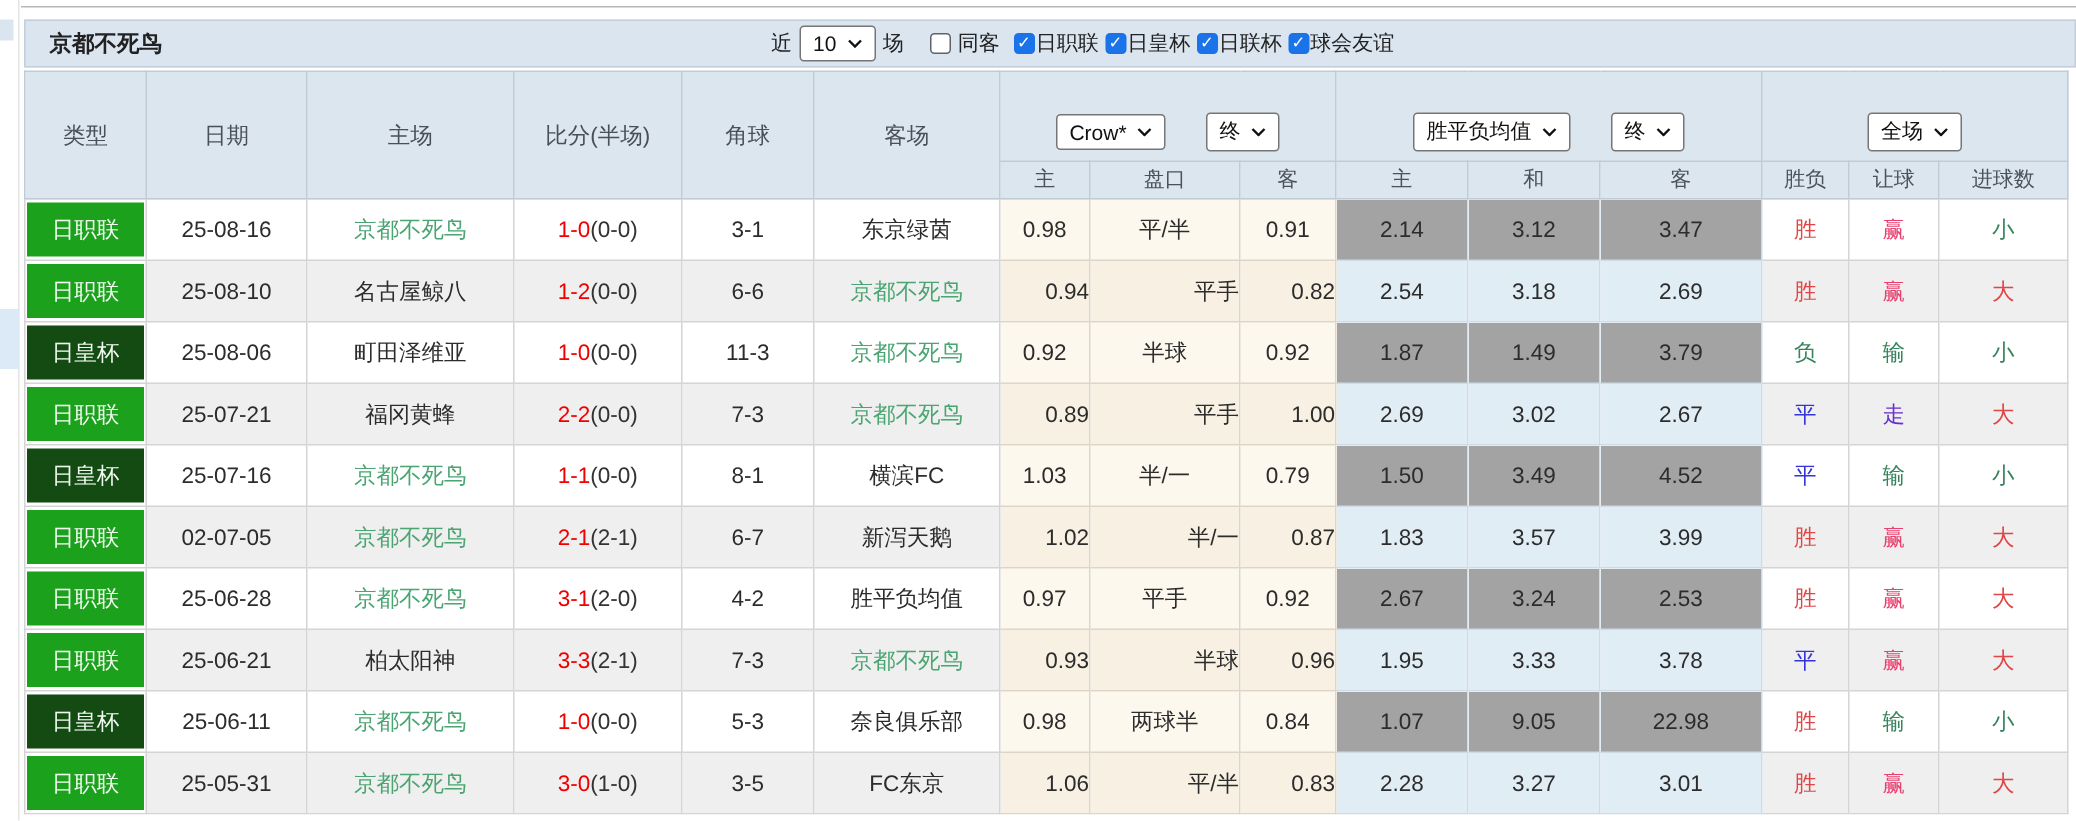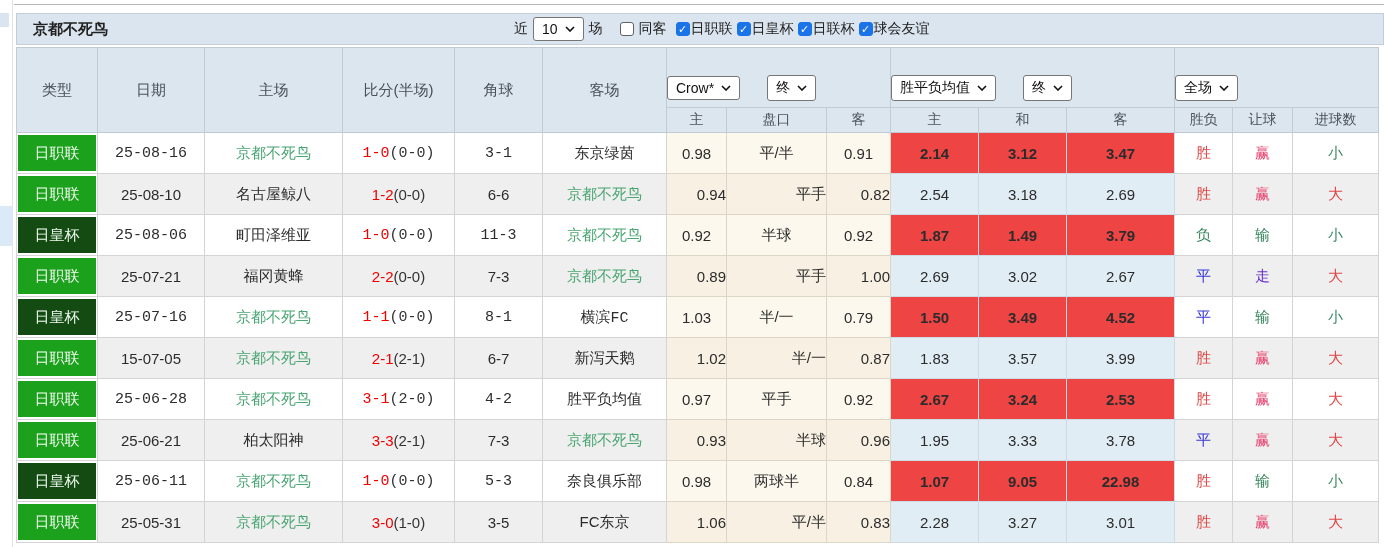--- a/index.html
+++ b/index.html
@@ -32,30 +32,30 @@
     font-size:11px; font-weight:bold; line-height:1; }
   .league-filter { display:inline-flex; align-items:center; gap:1px; margin-left:4px; }
   .gap-l { margin-left:12px; }
 
   
   table { border-collapse:collapse; table-layout:fixed; width:1362px; margin-top:2px; }
   thead td, thead th { background:#dce6ef; color:#49505a; font-weight:normal;
     border:1px solid #c0cbd7; text-align:center; font-size:15px; }
   .hdr-main { height:60px; }
   .hdr-controls { height:35px; }
-  .hdr-controls .ctl-wrap { display:flex; align-items:center; justify-content:flex-start; gap:27px;margin-top:20px; }
+  .hdr-controls .ctl-wrap { display:flex; align-items:center; justify-content:center; gap:27px;margin-top:20px; }
   .hdr-sub td { height:25px; font-size:14px; color:#4b525c; }
 
   tbody td { height:41px; text-align:center; font-size:15px; color:#2c2c2c;
     border:1px solid #d4d4d4; overflow:hidden; white-space:nowrap; }
-  tr.odd  td.base { background:#fff;font-family:Liberation Mono, monospace; }
+  tr.odd  td.base { background:#fff; }
   tr.even td.base { background:#efefef; }
   tr.odd  td.ah { background:#fdf8ee; border-color:#ddd6c6; }
   tr.even td.ah { background:#f8f1e3; border-color:#ddd6c6;text-align:right; }
-  tr.odd  td.eu { background:#ef4444; border-color:#ccdbe5;font-weight:bold; }
+  tr.odd  td.eu { background:#a3a3a3; border-color:#ccdbe5; }
   tr.even td.eu { background:#e1edf5; border-color:#ccdbe5; }
 
   td.c-type { padding:2px 1px; }
   .badge { width:100%; height:100%; display:flex; align-items:center; justify-content:center;
     color:#f2fbf2; font-size:15px; }
   .badge.league { background:var(--league_green); }
   .badge.cup    { background:var(--cup_green); }
 
   .focus { color:var(--focus_team); }
   .ft { color:var(--score_red); }
@@ -289,21 +289,21 @@
     <td class="eu">3.49</td>
     <td class="eu">4.52</td>
     <td class="base c-blue">平</td>
     <td class="base c-green">输</td>
     <td class="base c-green">小</td>
   </tr>
         <tr class="even">
     <td class="c-type">
             <div class="badge league">日职联</div>
           </td>
-    <td class="base">15-07-05</td>
+    <td class="base">02-07-05</td>
     <td class="base focus">京都不死鸟</td>
     <td class="base"><span class="ft">2-1</span><span class="ht">(2-1)</span></td>
     <td class="base">6-7</td>
     <td class="base">新泻天鹅</td>
     <td class="ah">1.02</td>
     <td class="ah">半/一</td>
     <td class="ah">0.87</td>
     <td class="eu">1.83</td>
     <td class="eu">3.57</td>
     <td class="eu">3.99</td>

